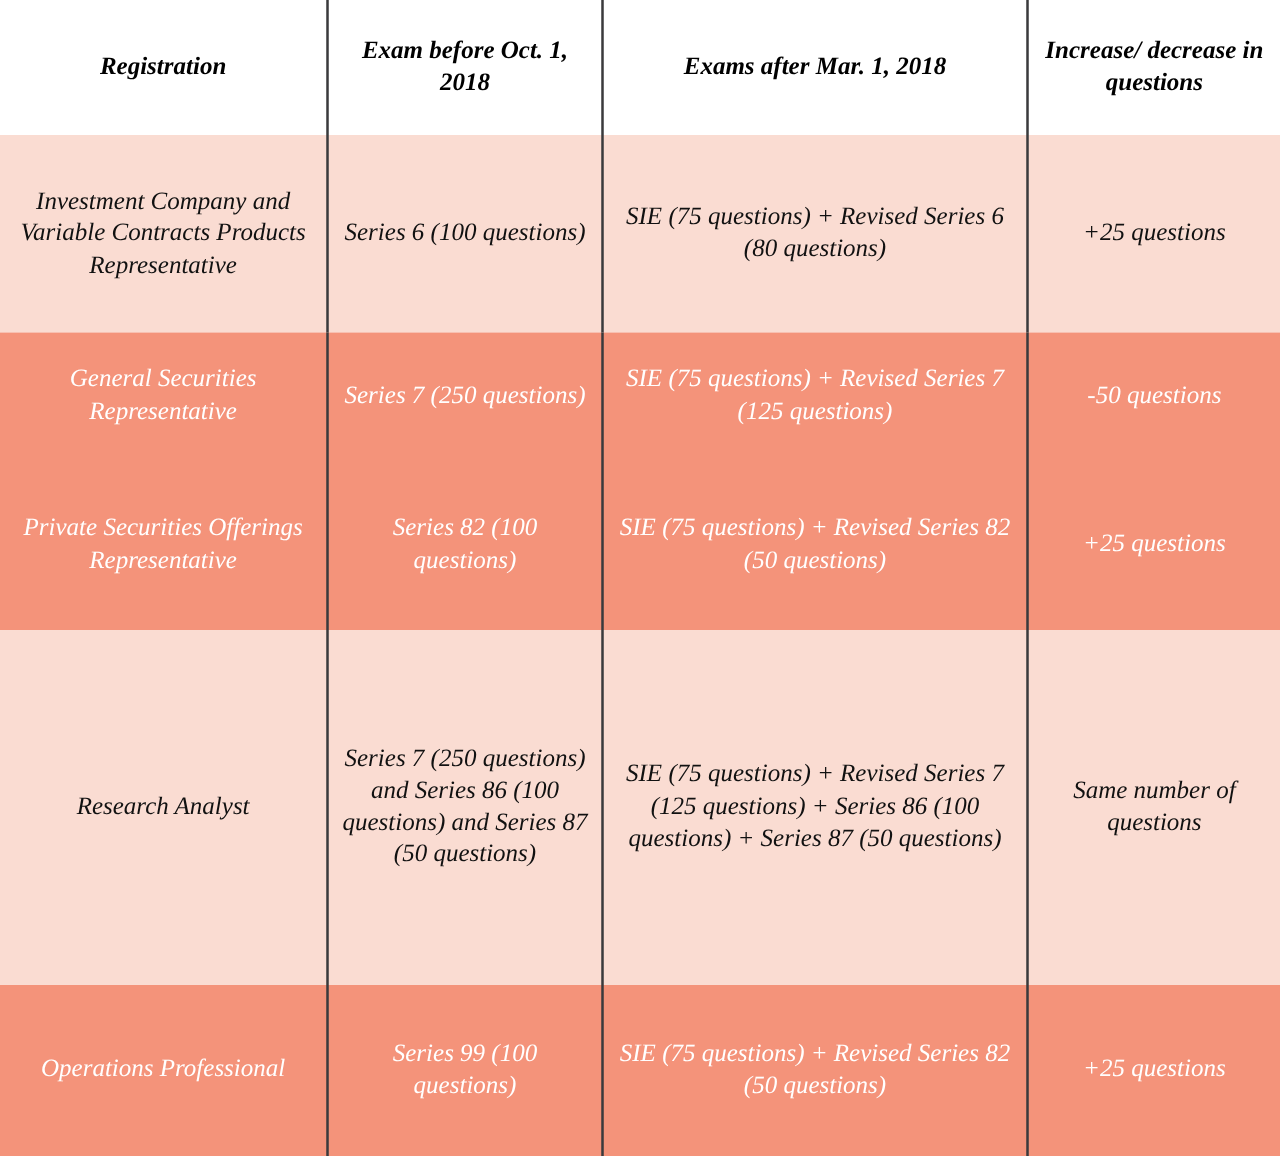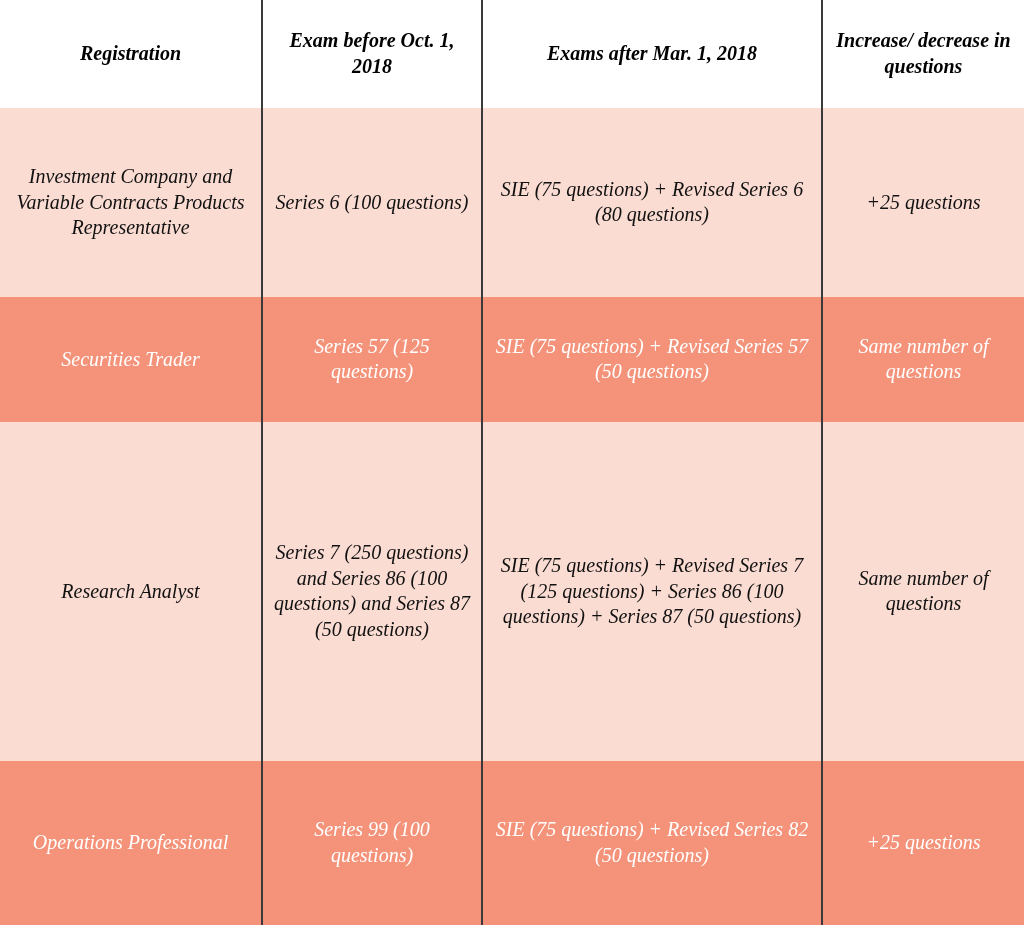--- a/index.html
+++ b/index.html
@@ -93,30 +93,36 @@
   </thead>
   <tbody>
 
     <tr class="row-light h-r1">
       <td>Investment Company and Variable Contracts Products Representative</td>
       <td>Series 6 (100 questions)</td>
       <td>SIE (75 questions) + Revised Series 6 (80 questions)</td>
       <td>+25 questions</td>
     </tr>
 
-
-
-    <tr class="row-dark h-r4">
-      <td>Securities Trader</td>
-      <td>Series 57 (125 questions)</td>
-      <td>SIE (75 questions) + Revised Series 57 (50 questions)</td>
-      <td>Same number of questions</td>
+    <tr class="row-dark h-r2">
+      <td>General Securities Representative</td>
+      <td>Series 7 (250 questions)</td>
+      <td>SIE (75 questions) + Revised Series 7 (125 questions)</td>
+      <td>-50 questions</td>
     </tr>
 
 
+
+
+    <tr class="row-dark h-r6">
+      <td>Private Securities Offerings Representative</td>
+      <td>Series 82 (100 questions)</td>
+      <td>SIE (75 questions) + Revised Series 82 (50 questions)</td>
+      <td>+25 questions</td>
+    </tr>
 
     <tr class="row-light h-r7">
       <td>Research Analyst</td>
       <td>Series 7 (250 questions) and Series 86 (100 questions) and Series 87 (50 questions)</td>
       <td>SIE (75 questions) + Revised Series 7 (125 questions) + Series 86 (100 questions) + Series 87 (50 questions)</td>
       <td>Same number of questions</td>
     </tr>
 
     <tr class="row-dark h-r8">
       <td>Operations Professional</td>

